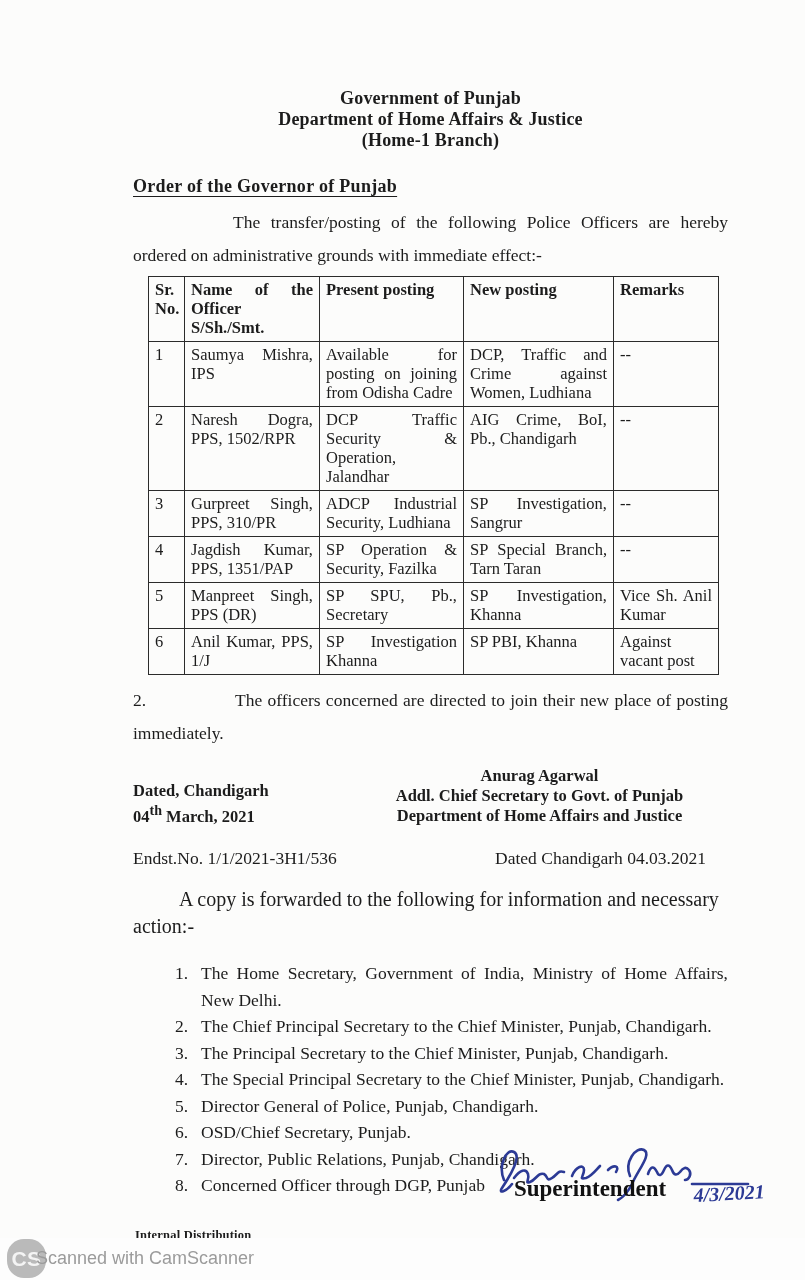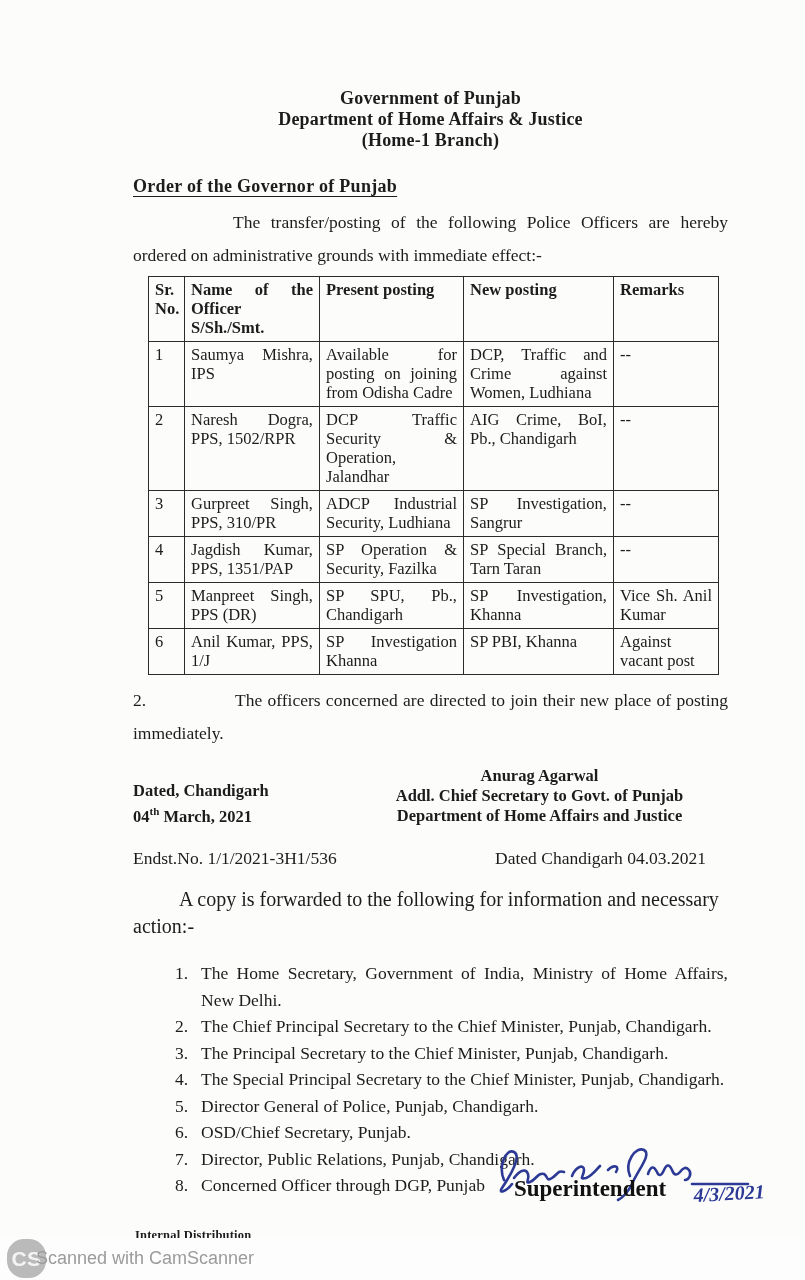--- a/index.html
+++ b/index.html
@@ -142,21 +142,21 @@
     letter-spacing:.5px;
     opacity:.9;
   }
   .scan-text{
     position:absolute;
     left:36px; top:10px;
     font-family:"Liberation Sans", sans-serif;
     font-size:18px;
     color:#9b9b9b;
   }
-  sup{ font-size:11px; }
+  sup{ font-size:14px; }
 </style>
 </head>
 <body>
 
 <div class="page">
   <div class="content">
 
     <div class="doc-header">
       <div>Government of Punjab</div>
       <div>Department of Home Affairs &amp; Justice</div>
@@ -211,21 +211,21 @@
         <tr>
           <td class="sr">4</td>
           <td>Jagdish Kumar, PPS, 1351/PAP</td>
           <td>SP Operation &amp; Security, Fazilka</td>
           <td>SP Special Branch, Tarn Taran</td>
           <td>--</td>
         </tr>
         <tr>
           <td class="sr">5</td>
           <td>Manpreet Singh, PPS (DR)</td>
-          <td>SP SPU, Pb., Chandigarh</td>
+          <td>SP SPU, Pb., Secretary</td>
           <td>SP Investigation, Khanna</td>
           <td>Vice Sh. Anil Kumar</td>
         </tr>
         <tr>
           <td class="sr">6</td>
           <td>Anil Kumar, PPS, 1/J</td>
           <td>SP Investigation Khanna</td>
           <td>SP PBI, Khanna</td>
           <td>Against vacant post</td>
         </tr>

